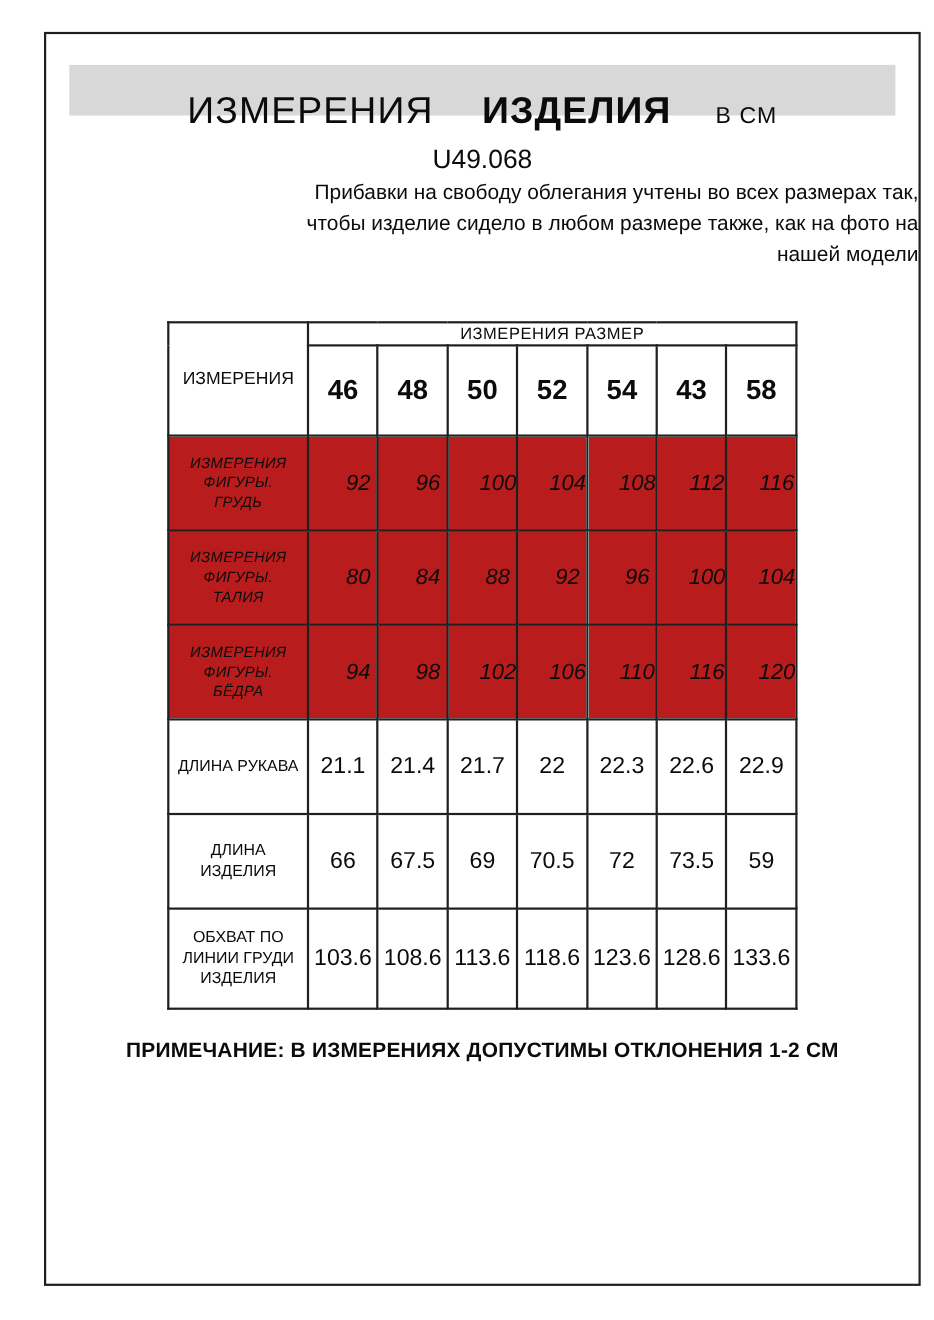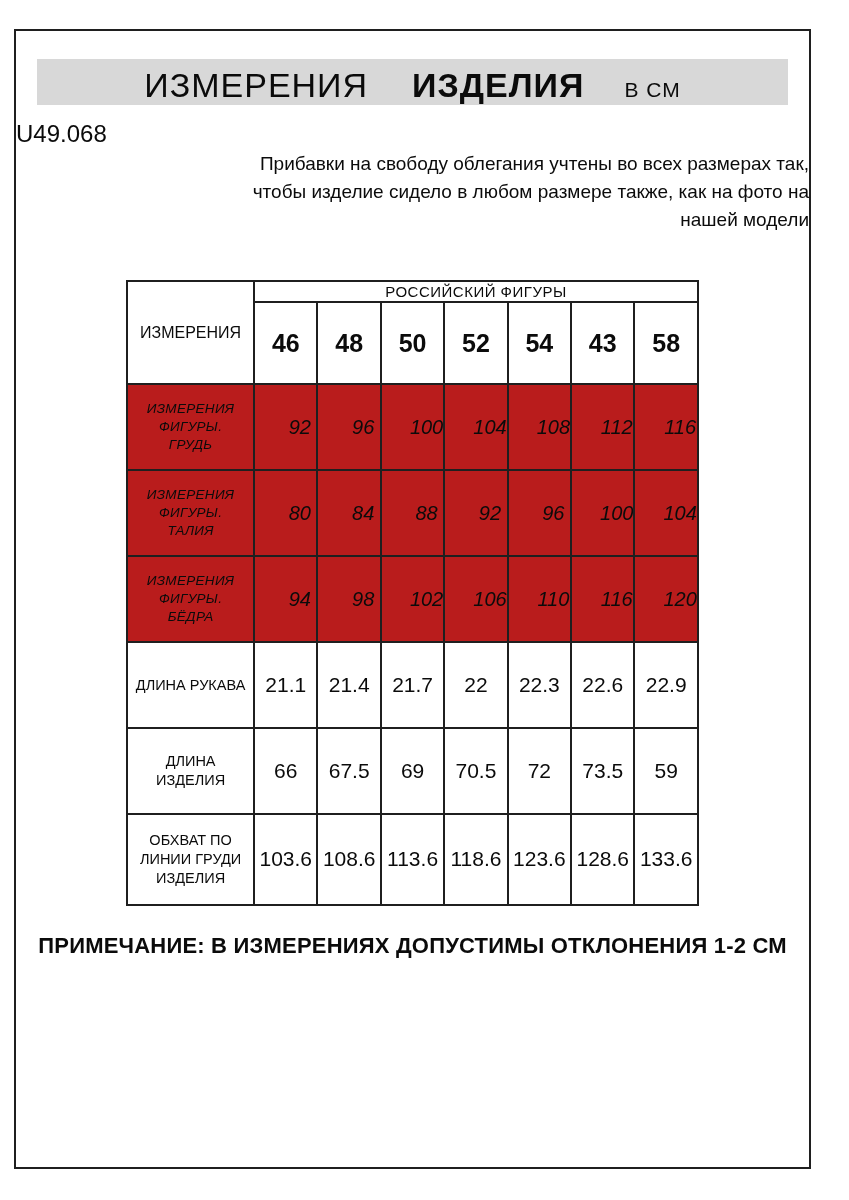--- a/index.html
+++ b/index.html
@@ -2,34 +2,34 @@
 <html><head>
 <meta charset="utf-8">
 <style>
   html,body{margin:0;padding:0;background:#ffffff;}
   body{
     width:849px;height:1200px;position:relative;
     font-family:"Liberation Sans","DejaVu Sans",sans-serif;
     color:#0b0b0b;-webkit-font-smoothing:antialiased;
   }
   .frame{
-    position:absolute;left:14px;top:29px;width:797px;height:1140px;
+    position:absolute;left:40px;top:29px;width:797px;height:1140px;
     border:2px solid #1f1f1f;box-sizing:border-box;background:#ffffff;
   }
   .title-bar{
     margin:28px auto 0;width:751px;height:46px;background:#d8d8d8;
     display:flex;align-items:baseline;justify-content:center;
     padding-top:0;box-sizing:border-box;
   }
   .title-bar .inner{display:flex;align-items:baseline;margin-top:7px;}
   .t1{font-size:34px;font-weight:400;letter-spacing:1px;}
-  .t2{font-size:34px;font-weight:700;margin-left:44px;letter-spacing:1px;}
+  .t2{font-size:34px;font-weight:700;margin-left:44px;letter-spacing:1px;margin-top:16px;}
   .t3{font-size:21px;font-weight:400;margin-left:40px;letter-spacing:1px;}
   .code{
-    margin-top:14px;text-align:left;font-size:24px;line-height:30px;font-weight:400;
+    margin-top:26px;text-align:center;font-size:24px;line-height:30px;font-weight:400;
   }
   .subtitle{
     margin-top:1px;text-align:right;font-size:19px;line-height:28px;font-weight:400;
   }
   table.size-table{
     border-collapse:collapse;table-layout:fixed;
     margin:46px auto 0;width:571px;
   }
   table.size-table td{
     border:2px solid #1f1f1f;text-align:center;vertical-align:middle;
@@ -42,21 +42,21 @@
   tbody tr{height:86px;}
   td.corner{font-size:16px;font-weight:400;}
   td.group{font-size:15px;font-weight:400;letter-spacing:.5px;}
   td.size{font-size:25px;font-weight:700;}
   tr.gray td{background:#b91c1c;}
   tr.gray td.lbl{font-size:13.5px;font-style:italic;line-height:1.35;padding:0 10px;letter-spacing:.3px;}
   tr.gray td.val{font-size:20px;font-style:italic;padding-left:28px;}
   tr.plain td.lbl{font-size:14.5px;line-height:1.3;padding:16px 6px;}
   tr.plain td.val{font-size:21px;margin-left:33px;}
   .note{
-    margin-top:27px;text-align:center;font-size:22px;font-weight:700;letter-spacing:.2px;
+    margin-top:27px;text-align:center;font-size:19px;font-weight:700;letter-spacing:.2px;
   }
 </style>
 </head>
 <body>
 
 <div class="frame">
 
   <div class="title-bar">
     <div class="inner">
       <span class="t1">ИЗМЕРЕНИЯ</span>
@@ -80,21 +80,21 @@
         <col class="c-size">
         <col class="c-size">
         <col class="c-size">
       <col class="c-size">
         <col class="c-size">
         <col class="c-size">
     </colgroup>
     <thead>
       <tr class="r-group">
         <td class="corner" rowspan="2">ИЗМЕРЕНИЯ</td>
-        <td class="group" colspan="7">РОССИЙСКИЙ ФИГУРЫ</td>
+        <td class="group" colspan="7">ИЗМЕРЕНИЯ РАЗМЕР</td>
       </tr>
       <tr class="r-sizes">
         <td class="size">46</td>
         <td class="size">48</td>
         <td class="size">50</td>
         <td class="size">52</td>
         <td class="size">54</td>
         <td class="size">43</td>
         <td class="size">58</td>
       </tr>

